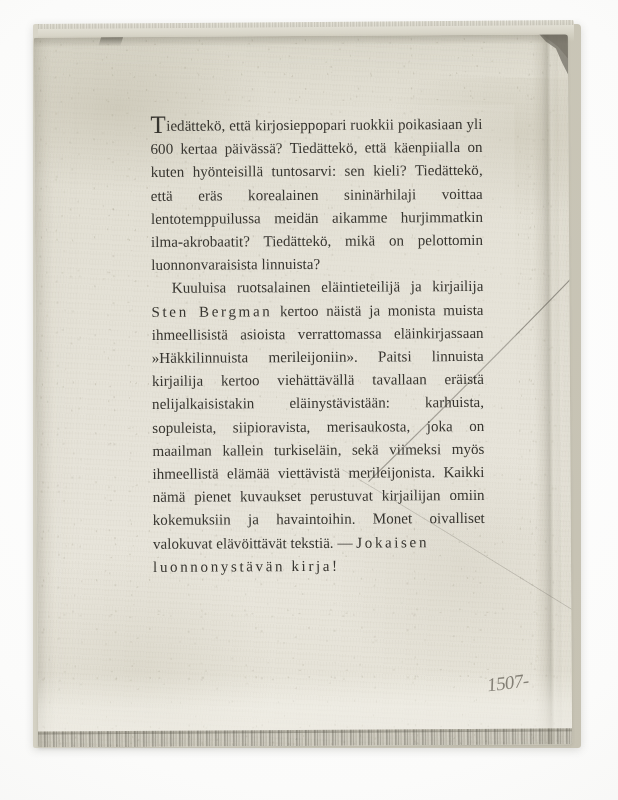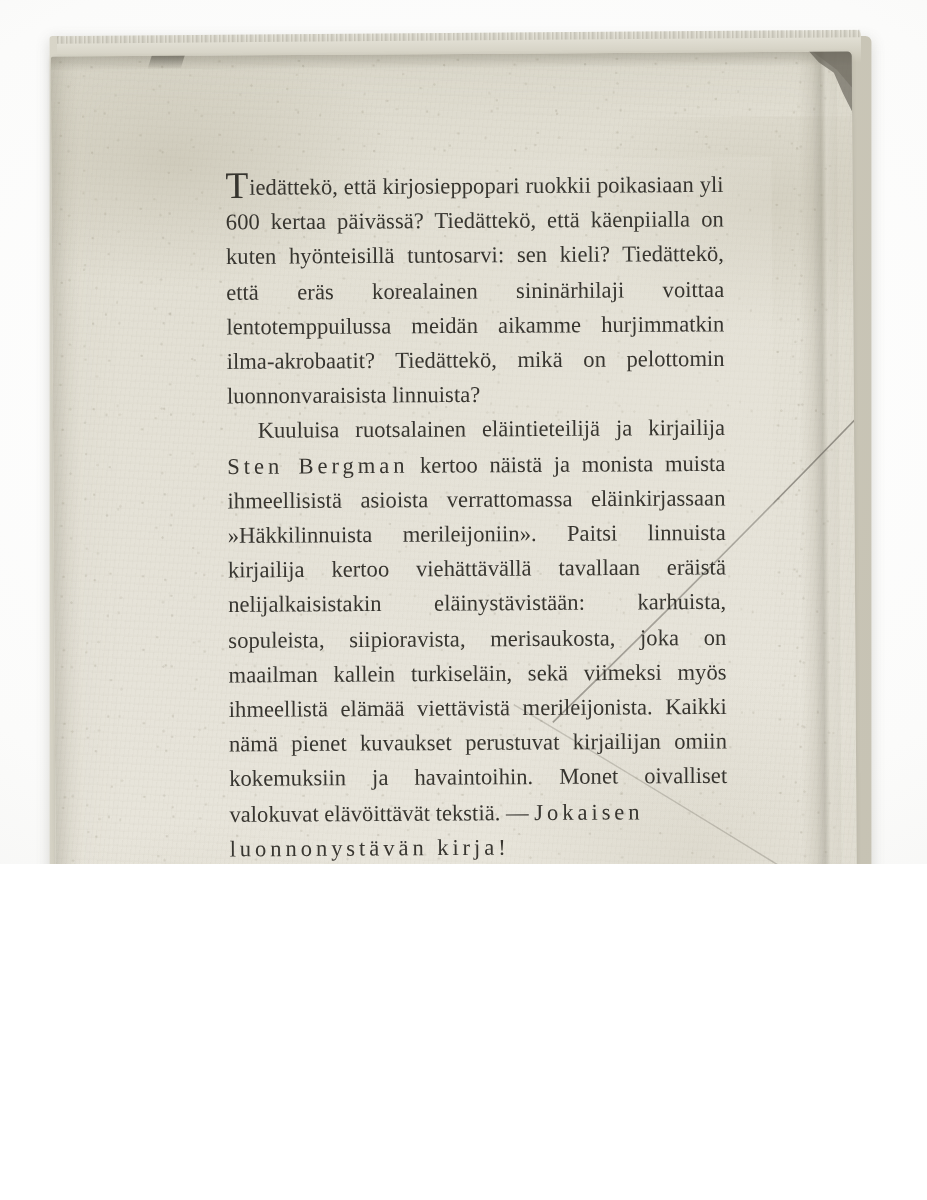--- a/index.html
+++ b/index.html
@@ -6,21 +6,21 @@
     margin: 0;
     padding: 0;
     background: #ffffff;
   }
   body {
     font-family: "Liberation Serif", serif;
   }
   #scene {
     position: relative;
     width: 618px;
-    height: 576px;
+    height: 800px;
     background: #fdfdfc;
     overflow: hidden;
   }
 
   
   .backdrop {
     position: absolute;
     inset: 0;
     background:
       radial-gradient(ellipse 120% 90% at 50% 45%, #ffffff 0%, #fbfbfa 60%, #f2f2f0 100%);

